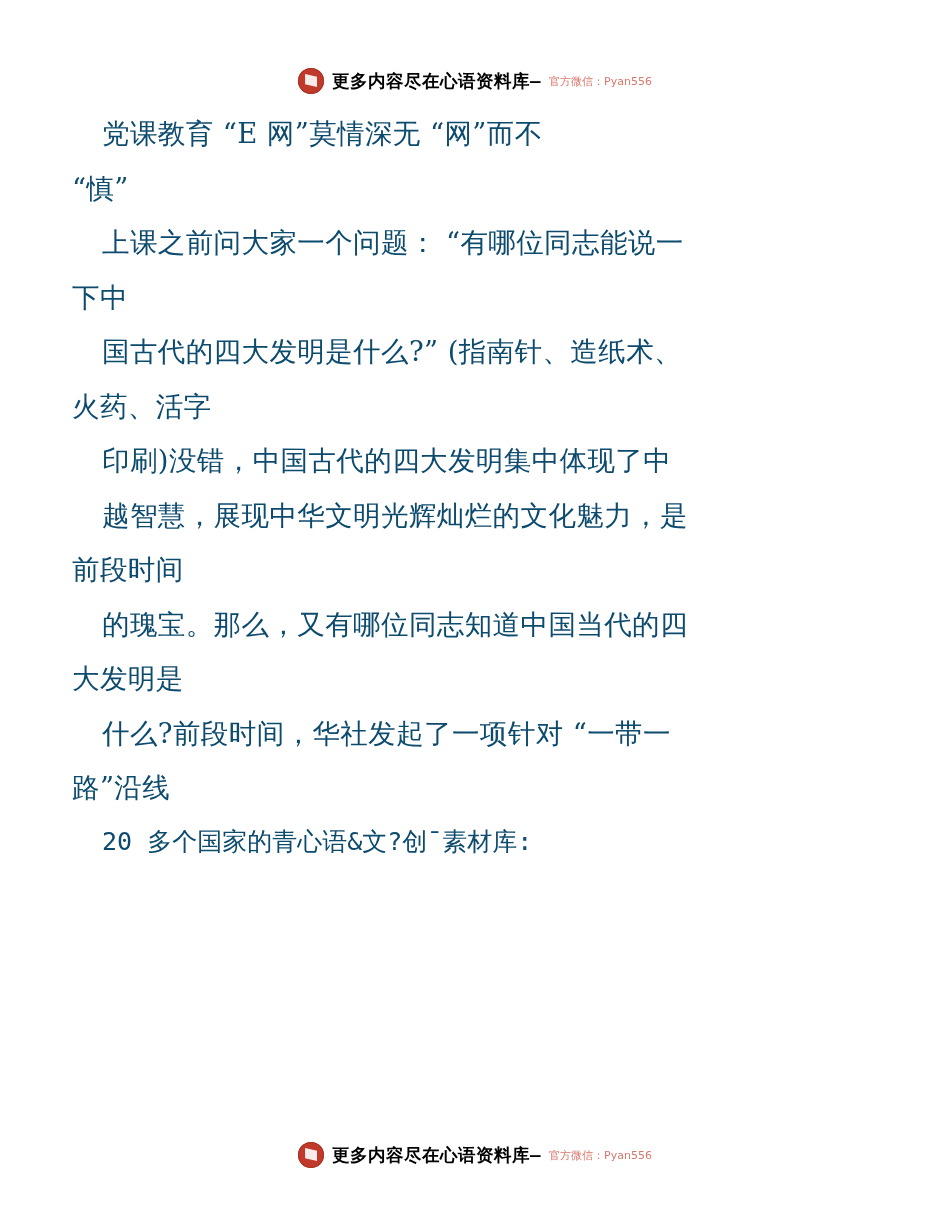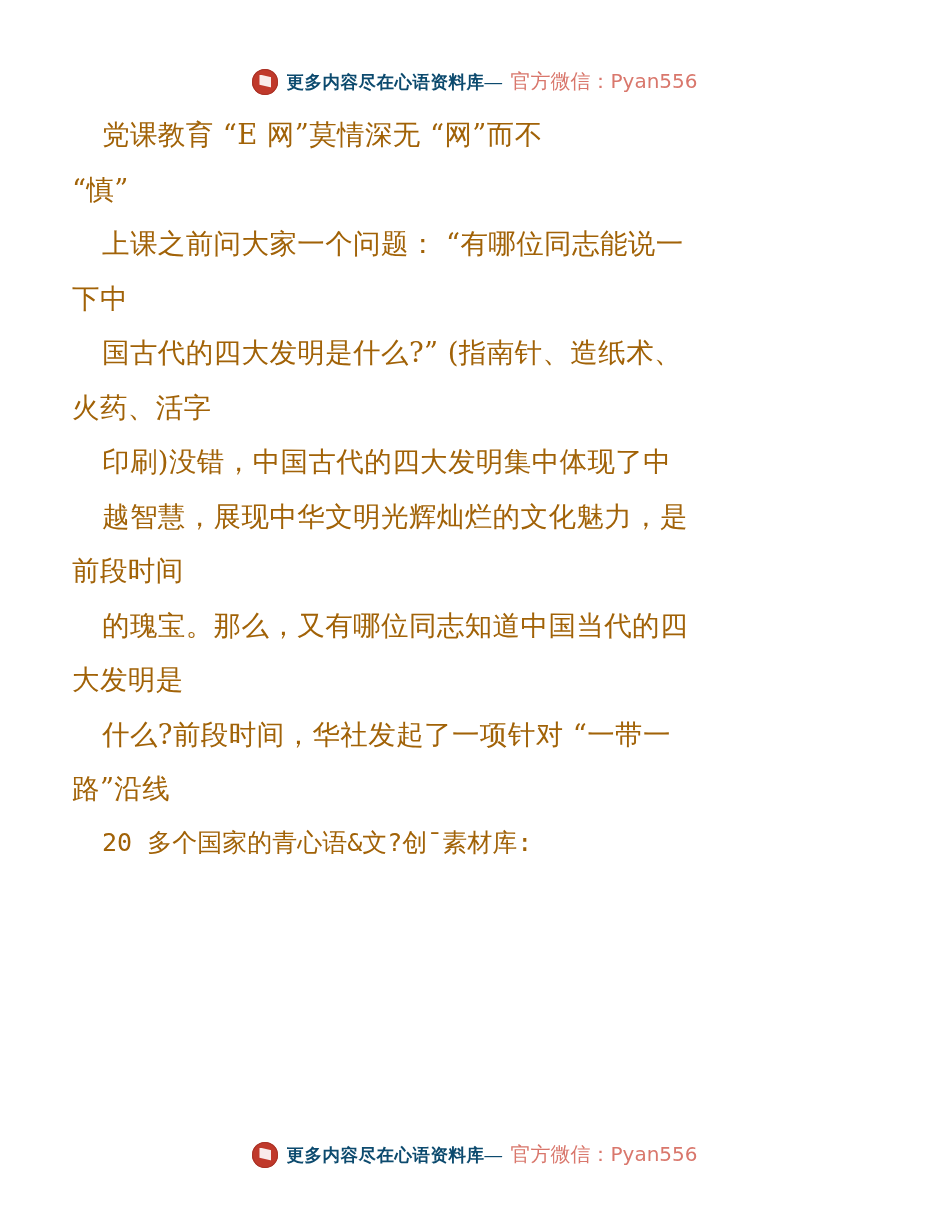--- a/index.html
+++ b/index.html
@@ -54,46 +54,46 @@
     position: absolute;
     left: 7px;
     top: 6px;
     width: 12px;
     height: 13px;
     background: #ffffff;
     clip-path: polygon(0 0, 100% 22%, 100% 100%, 0 78%);
     opacity: .9;
   }
   .banner-text {
-    font-family: Liberation Serif, serif;
+    font-family: Liberation Mono, monospace;
     font-size: 17.5px;
     font-weight: bold;
-    color: #0c4a6e;
+    color: #000000;
     letter-spacing: .5px;
     white-space: nowrap;
   }
   .banner-wechat {
     font-family: "DejaVu Sans", sans-serif;
-    font-size: 20px;
+    font-size: 11px;
     color: #d9776c;
     white-space: nowrap;
   }
 
   
   .doc-body {
     margin: 0 72px;
     padding-top: 26px;
   }
   .line {
     font-family: "DejaVu Serif", serif;
     font-size: 27.5px;
     line-height: 1.0;
     margin: 0 0 27px 0;
     white-space: pre;
-    color: #a16207;
+    color: #0c4a6e;
     letter-spacing: 0.4px;
   }
   .line.indent {
     padding-left: 30px;
   }
   .line.mono {
     font-family: "DejaVu Sans Mono", monospace;
     font-size: 25px;
     letter-spacing: 0;
   }

